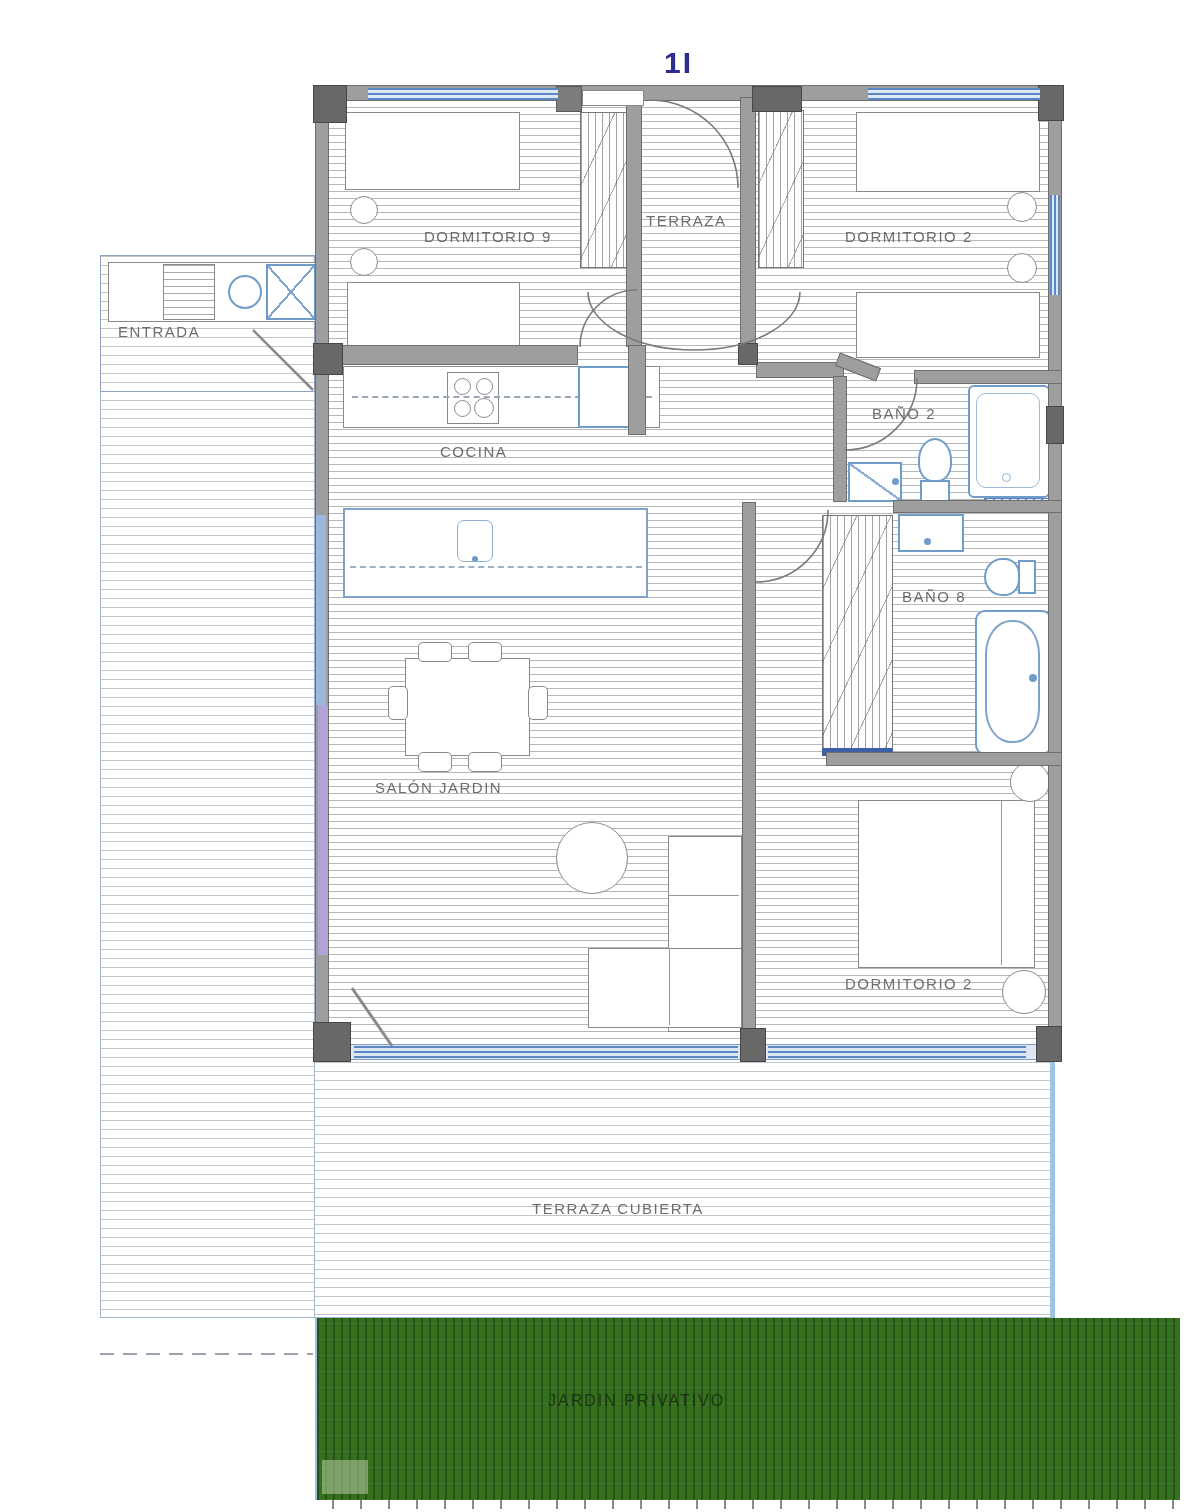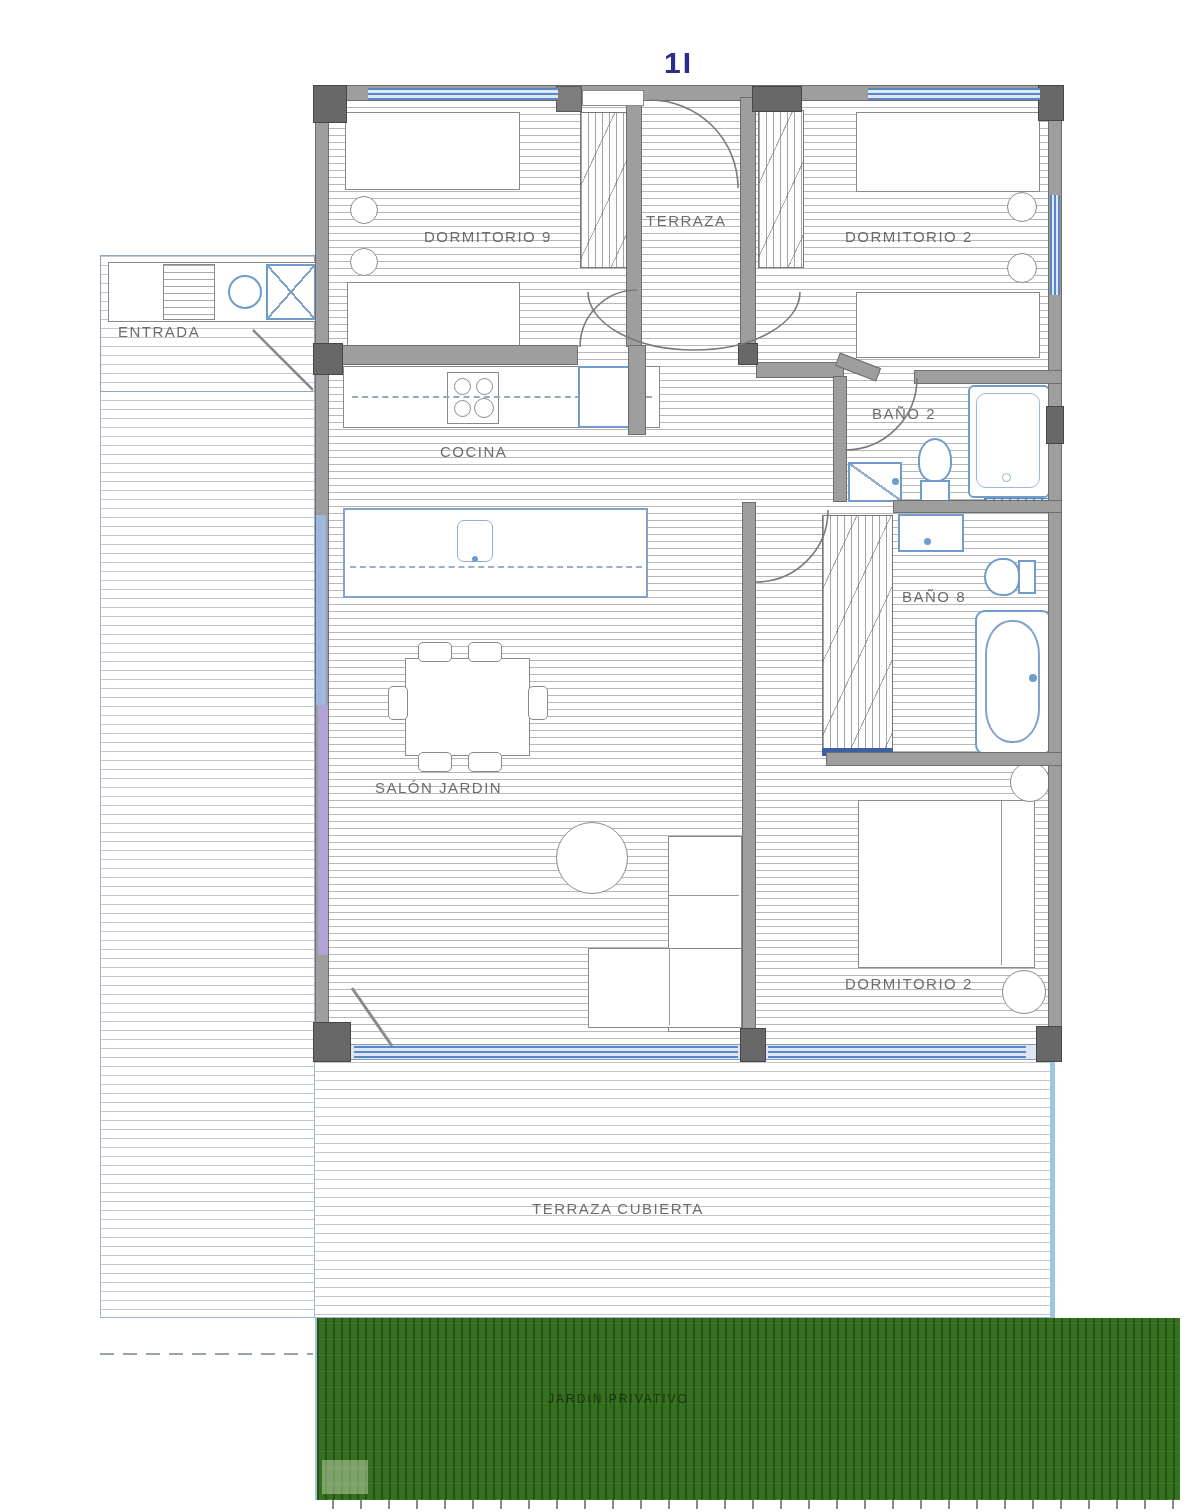--- a/index.html
+++ b/index.html
@@ -25,21 +25,21 @@
   .window-h{background:linear-gradient(180deg,var(--window-blue,#5b87c5) 0 2px,#dce8f6 2px 5px,var(--window-blue,#5b87c5) 5px 7px,#dce8f6 7px 10px,var(--window-blue,#5b87c5) 10px 12px);}
   .window-v{background:linear-gradient(90deg,var(--window-blue,#5b87c5) 0 2px,#dce8f6 2px 4px,var(--window-blue,#5b87c5) 4px 6px,#dce8f6 6px 8px,var(--window-blue,#5b87c5) 8px 10px);}
   .vent{background:repeating-linear-gradient(90deg,var(--window-blue,#5b87c5) 0 2px,#e8f0fa 2px 8px);border:1px solid var(--window-blue,#5b87c5);}
   .dash-line{height:0;border-top:2px dashed #9aa3ad;}
   .room-label{font-size:15px;font-weight:500;color:var(--label-gray,#5a5a5a);letter-spacing:1.5px;white-space:nowrap;opacity:.88;}
   .unit-label{font-size:30px;font-weight:700;color:var(--unit-label-color,#2d2d8f);letter-spacing:2px;}
   .garden{background-color:var(--garden-green,#2f6b1f);
     background-image:repeating-linear-gradient(90deg,rgba(0,0,0,.28) 0 2px,transparent 2px 8px),
                      repeating-linear-gradient(0deg,rgba(255,255,255,.06) 0 1px,transparent 1px 16px);
     border-left:2px solid #9fc4e0;}
-  .garden-label{font-size:12px;font-weight:500;color:rgba(25,42,18,.85);letter-spacing:2px;white-space:nowrap;}
+  .garden-label{font-size:16px;font-weight:500;color:rgba(25,42,18,.85);letter-spacing:2px;white-space:nowrap;}
   .fence{background:repeating-linear-gradient(90deg,#8a8a8a 0 2px,transparent 2px 28px);}
   .sofa-line-h{border-top:1.5px solid #999;}
   .sofa-line-v{border-left:1.5px solid #999;}
   svg.overlay{position:absolute;left:0;top:0;pointer-events:none;}
   .burner{position:absolute;border:1.5px solid #8a8a8a;border-radius:50%;background:#fff;}
   .dot-b{background:var(--fixture-blue,#6f9cc9);border-radius:50%;}
 </style>
 </head>
 <body>
 

